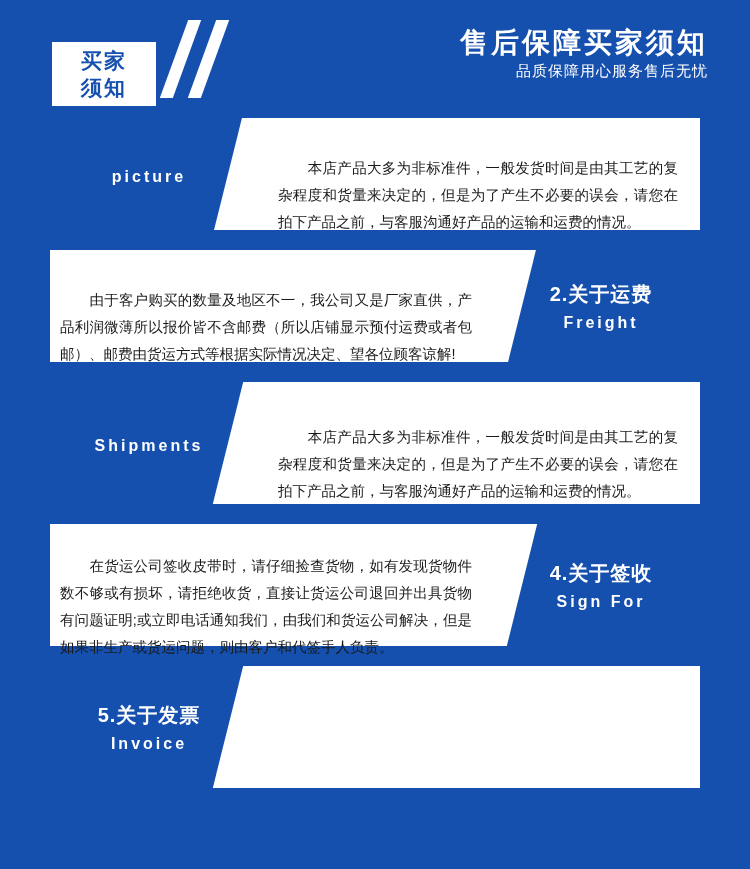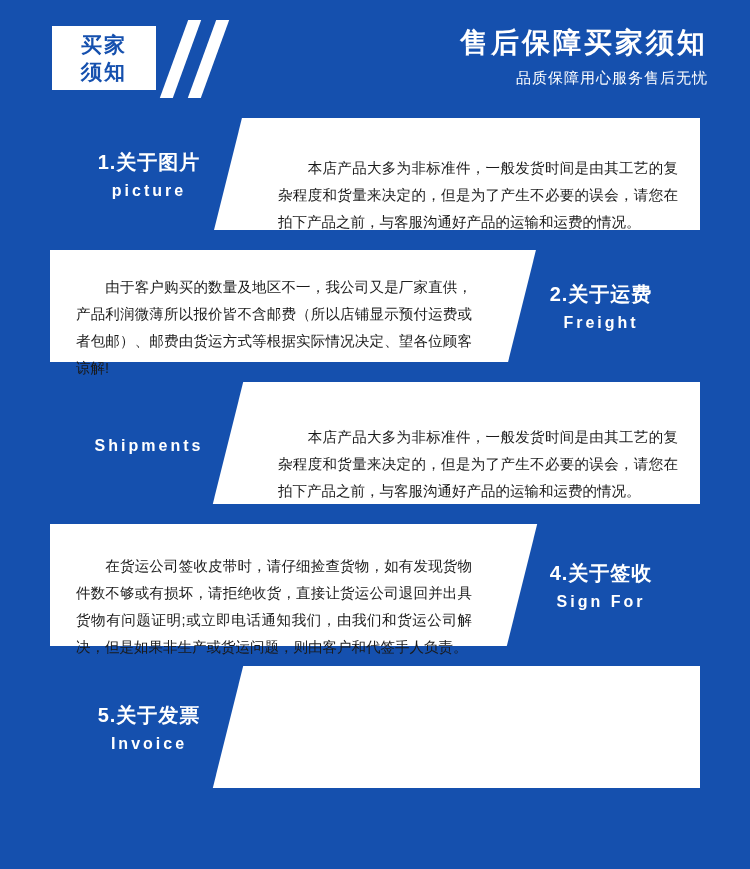--- a/index.html
+++ b/index.html
@@ -22,21 +22,21 @@
 
   
   .header {
     position: relative;
     height: 118px;
     width: 750px;
   }
   .badge {
     position: absolute;
     left: 52px;
-    top: 26px;
+    top: 42px;
     width: 104px;
     height: 64px;
     background: #ffffff;
     display: flex;
     flex-direction: column;
     align-items: center;
     justify-content: center;
   }
   .badge span {
     color: #1550ae;
@@ -74,21 +74,20 @@
     color: #ffffff;
     font-size: 28px;
     font-weight: bold;
     letter-spacing: 3px;
     line-height: 38px;
   }
   .header-sub {
     color: #ffffff;
     font-size: 15px;
     letter-spacing: 1px;
-    margin-top: 7px;
   }
 
   
   .section {
     position: relative;
     margin: 0 auto;
     width: 650px;
     height: 112px;
     background: #ffffff;
     margin-bottom: 20px;
@@ -160,21 +159,21 @@
   .body-text {
     color: #1a1a1a;
     font-size: 14.5px;
     line-height: 27px;
     text-align: justify;
     font-family: "Liberation Sans", "DejaVu Sans", sans-serif;
   }
 
   
   .section.rev .label-block { order: 2; }
-  .section.rev .body-block { order: 1; padding: 10px 30px 10px 26px; }
+  .section.rev .body-block { order: 1; padding: 10px 30px 10px 10px; }
 </style>
 </head>
 <body>
 
 <div class="page">
 
   <div class="header">
     <div class="badge">
       <span>买家</span>
       <span>须知</span>
@@ -185,21 +184,20 @@
     </div>
     <div class="header-text">
       <div class="header-title">售后保障买家须知</div>
       <div class="header-sub">品质保障用心服务售后无忧</div>
     </div>
   </div>
 
   <div class="section">
     <div class="section-inner">
       <div class="label-block">
-        <div class="label-cn">1.关于图片</div>
         <div class="label-en">picture</div>
         <div class="wedge right"></div>
       </div>
       <div class="body-block">
         <div class="body-text">　　本店产品大多为非标准件，一般发货时间是由其工艺的复杂程度和货量来决定的，但是为了产生不必要的误会，请您在拍下产品之前，与客服沟通好产品的运输和运费的情况。</div>
       </div>
     </div>
   </div>
 
   <div class="section rev">

